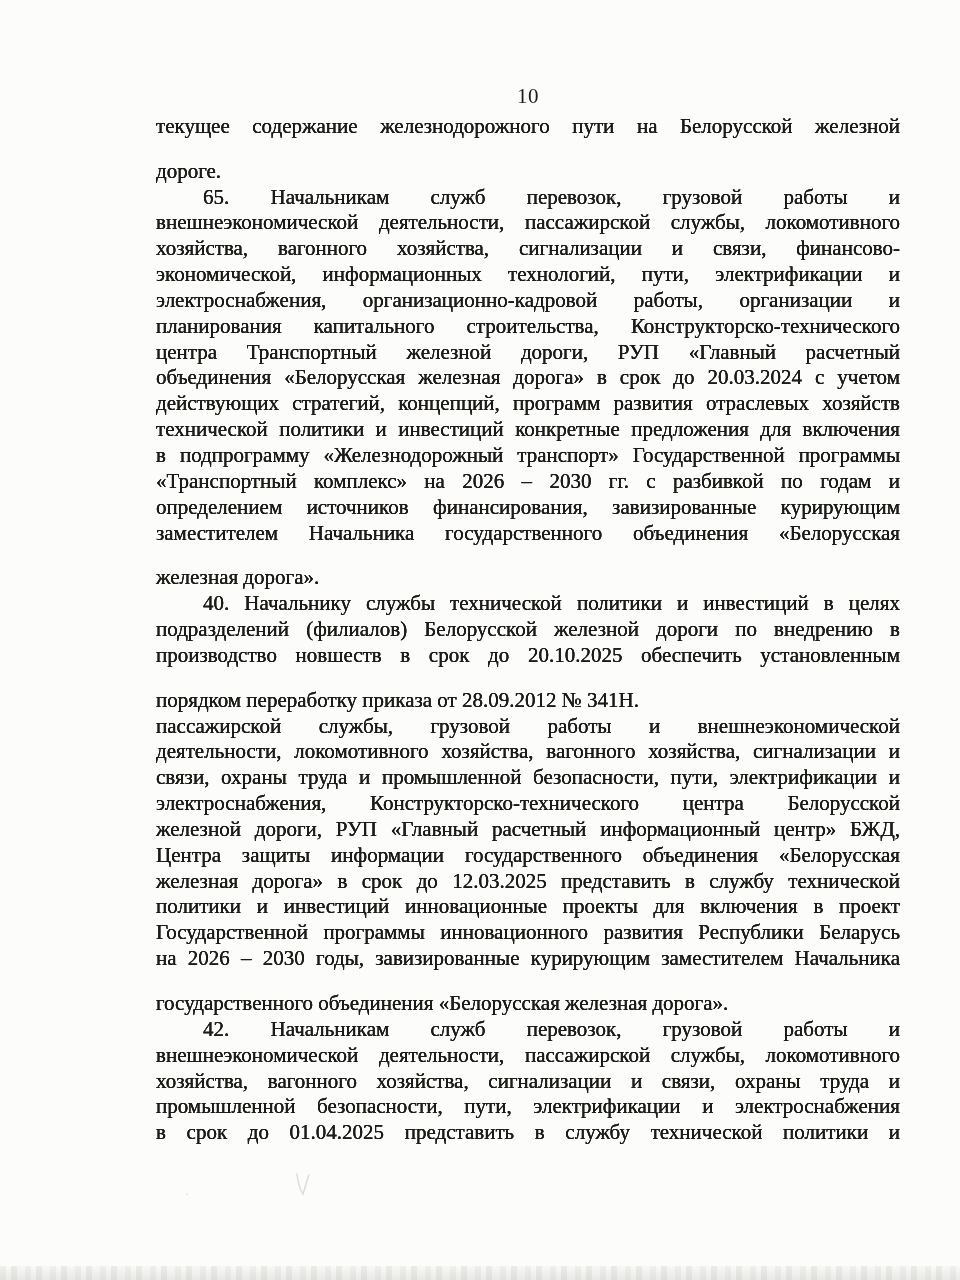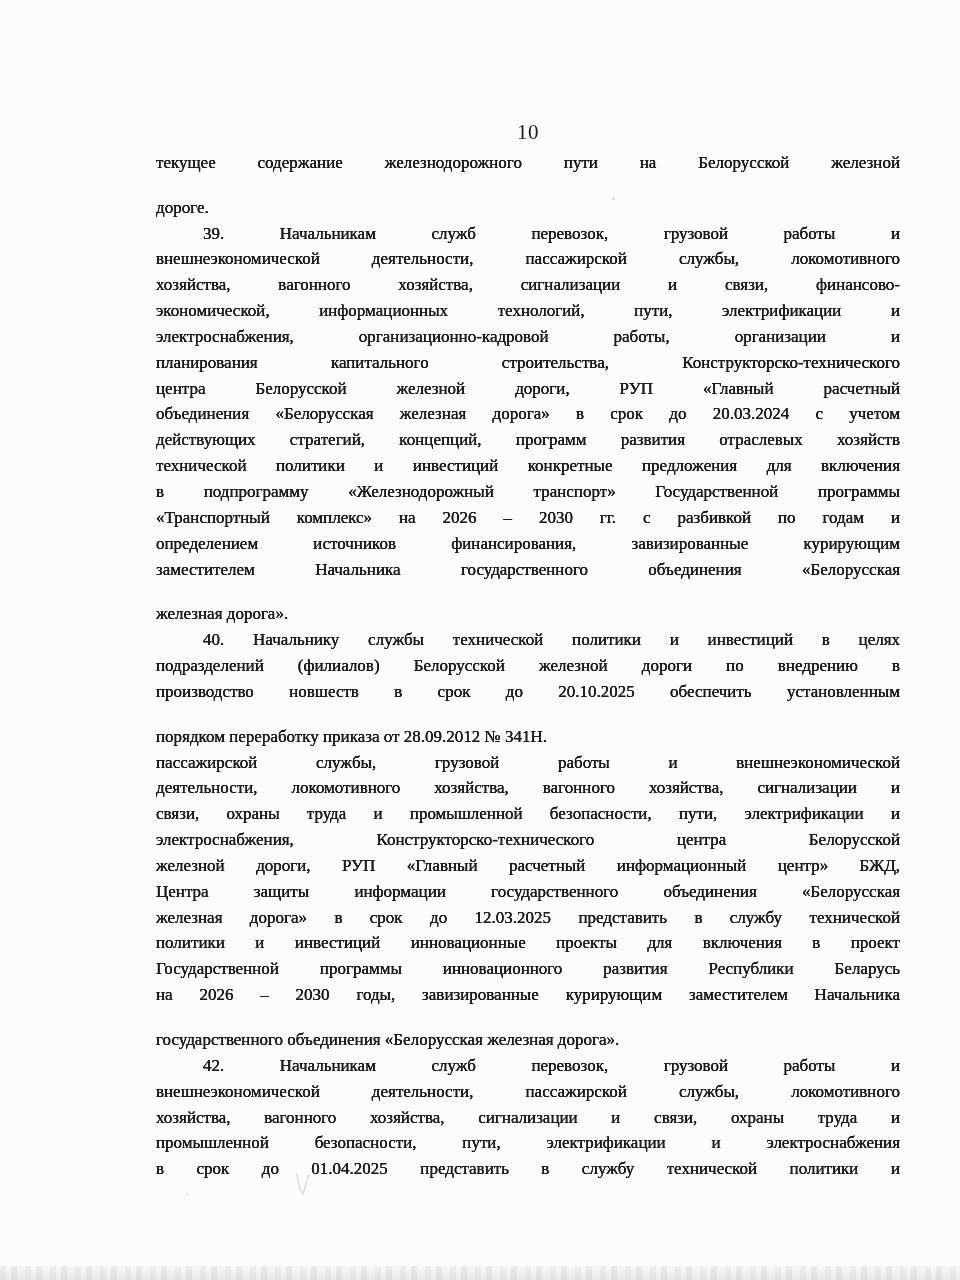--- a/index.html
+++ b/index.html
@@ -26,24 +26,23 @@
     left: 156px;
     top: 84px;
     width: 744px;
   }
   .page-number {
     text-align: center;
     font-size: 21px;
     line-height: 25.85px;
     margin-bottom: 4px;
     letter-spacing: 0.5px;
-    margin-top: 36px;
   }
   .text-block {
-    font-size: 17px;
+    font-size: 21px;
     line-height: 25.85px;
   }
   .line {
     text-align: justify;
     text-align-last: justify;
     -moz-text-align-last: justify;
     height: 25.85px;
     text-shadow: 0 0 0.55px var(--ink), 0 0 0.3px var(--ink);
   }
   .line.indent { text-indent: 47px; }
@@ -90,27 +89,27 @@
 
 <div class="page">
   <div class="content">
     <div class="page-number">10</div>
     <div class="text-block">
         <div class="paragraph">
           <div class="line">текущее содержание железнодорожного пути на Белорусской железной</div>
           <div class="line last">дороге.</div>
         </div>
         <div class="paragraph">
-          <div class="line indent">39. Начальникам служб перевозок, грузовой работы и</div>
+          <div class="line indent">65. Начальникам служб перевозок, грузовой работы и</div>
           <div class="line">внешнеэкономической деятельности, пассажирской службы, локомотивного</div>
           <div class="line">хозяйства, вагонного хозяйства, сигнализации и связи, финансово-</div>
           <div class="line">экономической, информационных технологий, пути, электрификации и</div>
           <div class="line">электроснабжения, организационно-кадровой работы, организации и</div>
           <div class="line">планирования капитального строительства, Конструкторско-технического</div>
-          <div class="line">центра Белорусской железной дороги, РУП «Главный расчетный</div>
+          <div class="line">центра Транспортный железной дороги, РУП «Главный расчетный</div>
           <div class="line">объединения «Белорусская железная дорога» в срок до 20.03.2024 с учетом</div>
           <div class="line">действующих стратегий, концепций, программ развития отраслевых хозяйств</div>
           <div class="line">технической политики и инвестиций конкретные предложения для включения</div>
           <div class="line">в подпрограмму «Железнодорожный транспорт» Государственной программы</div>
           <div class="line">«Транспортный комплекс» на 2026 – 2030 гг. с разбивкой по годам и</div>
           <div class="line">определением источников финансирования, завизированные курирующим</div>
           <div class="line">заместителем Начальника государственного объединения «Белорусская</div>
           <div class="line last">железная дорога».</div>
         </div>
         <div class="paragraph">

